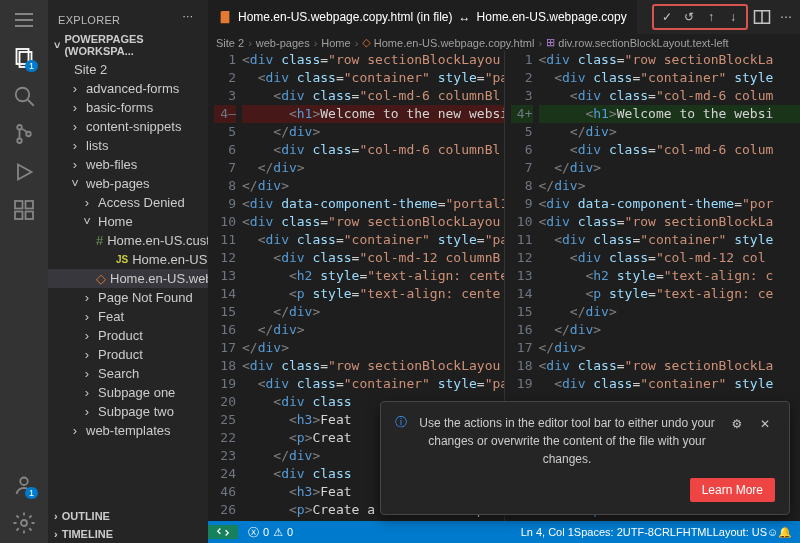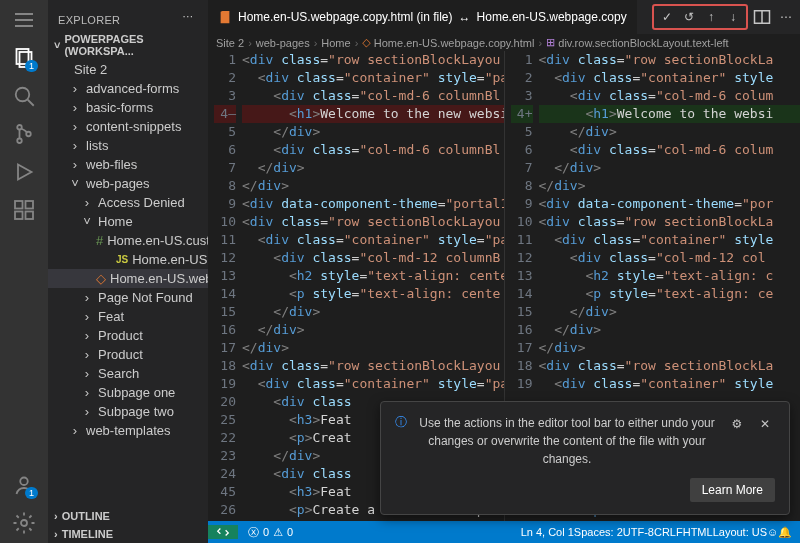--- a/index.html
+++ b/index.html
@@ -44,21 +44,21 @@
 .statusbar { height: 22px; background: #007acc; color: #fff; display: flex; align-items: center; font-size: 11px; padding: 0 8px; gap: 14px; }
 .statusbar .left { display: flex; align-items: center; gap: 10px; }
 .statusbar .right { margin-left: auto; display: flex; align-items: center; }
 .sb-item { display: flex; align-items: center; gap: 4px; cursor: pointer; }
 .statusbar .remote { background: #16825d; height: 100%; display: flex; align-items: center; padding: 0 8px; margin-left: -8px; }
 .notif { position: absolute; right: 10px; bottom: 28px; width: 410px; background: #252526; border: 1px solid #454545; border-radius: 4px; box-shadow: 0 4px 12px rgba(0,0,0,.5); padding: 12px 14px 12px 14px; display: flex; flex-direction: column; gap: 10px; }
 .notif-head { display: flex; gap: 10px; }
 .notif-msg { font-size: 12px; color: #cccccc; line-height: 1.5; text-align: center; }
 .notif-icons { margin-left: auto; display: flex; gap: 8px; color: #c5c5c5; }
 .notif-foot { display: flex; justify-content: flex-end; }
-.btn-primary { background: #404040; color: #fff; border: none; padding: 5px 12px; font-size: 12px; border-radius: 2px; cursor: pointer; }
+.btn-primary { background: #ef4444; color: #fff; border: none; padding: 5px 12px; font-size: 12px; border-radius: 2px; cursor: pointer; }
 svg { width: 100%; height: 100%; display: block; }
 </style>
 </head>
 <body>
 
 <div class="root">
 
   <div class="activity-bar">
     <div class="act-icon">
         <svg viewBox="0 0 16 16" fill="none" stroke="currentColor" stroke-width="1.2">
@@ -300,21 +300,21 @@
             <div class="line ">15</div>
             <div class="line ">16</div>
             <div class="line ">17</div>
             <div class="line ">18</div>
             <div class="line ">19</div>
             <div class="line ">20</div>
             <div class="line ">25</div>
             <div class="line ">22</div>
             <div class="line ">23</div>
             <div class="line ">24</div>
-            <div class="line ">45</div>
+            <div class="line ">46</div>
             <div class="line ">26</div>
           </div>
         <div class="code" id="code-l"><div class="line "><span class="tok-tag">&lt;</span><span class="tok-name">div</span> <span class="tok-attr">class</span>=<span class="tok-str">"row sectionBlockLayou</span></div><div class="line ">  <span class="tok-tag">&lt;</span><span class="tok-name">div</span> <span class="tok-attr">class</span>=<span class="tok-str">"container"</span> <span class="tok-attr">style</span>=<span class="tok-str">"pa</span></div><div class="line ">    <span class="tok-tag">&lt;</span><span class="tok-name">div</span> <span class="tok-attr">class</span>=<span class="tok-str">"col-md-6 columnBl</span></div><div class="line delstrong">      <span class="tok-tag">&lt;</span><span class="tok-name">h1</span><span class="tok-tag">&gt;</span><span class="tok-text">Welcome to the new websi</span>  </div><div class="line ">    <span class="tok-tag">&lt;/</span><span class="tok-name">div</span><span class="tok-tag">&gt;</span></div><div class="line ">    <span class="tok-tag">&lt;</span><span class="tok-name">div</span> <span class="tok-attr">class</span>=<span class="tok-str">"col-md-6 columnBl</span></div><div class="line ">  <span class="tok-tag">&lt;/</span><span class="tok-name">div</span><span class="tok-tag">&gt;</span></div><div class="line "><span class="tok-tag">&lt;/</span><span class="tok-name">div</span><span class="tok-tag">&gt;</span></div><div class="line "><span class="tok-tag">&lt;</span><span class="tok-name">div</span> <span class="tok-attr">data-component-theme</span>=<span class="tok-str">"portal1</span></div><div class="line "><span class="tok-tag">&lt;</span><span class="tok-name">div</span> <span class="tok-attr">class</span>=<span class="tok-str">"row sectionBlockLayou</span></div><div class="line ">  <span class="tok-tag">&lt;</span><span class="tok-name">div</span> <span class="tok-attr">class</span>=<span class="tok-str">"container"</span> <span class="tok-attr">style</span>=<span class="tok-str">"pa</span></div><div class="line ">    <span class="tok-tag">&lt;</span><span class="tok-name">div</span> <span class="tok-attr">class</span>=<span class="tok-str">"col-md-12 columnB</span></div><div class="line ">      <span class="tok-tag">&lt;</span><span class="tok-name">h2</span> <span class="tok-attr">style</span>=<span class="tok-str">"text-align: cente</span></div><div class="line ">      <span class="tok-tag">&lt;</span><span class="tok-name">p</span> <span class="tok-attr">style</span>=<span class="tok-str">"text-align: cente</span></div><div class="line ">    <span class="tok-tag">&lt;/</span><span class="tok-name">div</span><span class="tok-tag">&gt;</span></div><div class="line ">  <span class="tok-tag">&lt;/</span><span class="tok-name">div</span><span class="tok-tag">&gt;</span></div><div class="line "><span class="tok-tag">&lt;/</span><span class="tok-name">div</span><span class="tok-tag">&gt;</span></div><div class="line "><span class="tok-tag">&lt;</span><span class="tok-name">div</span> <span class="tok-attr">class</span>=<span class="tok-str">"row sectionBlockLayou</span></div><div class="line ">  <span class="tok-tag">&lt;</span><span class="tok-name">div</span> <span class="tok-attr">class</span>=<span class="tok-str">"container"</span> <span class="tok-attr">style</span>=<span class="tok-str">"pa</span></div><div class="line ">    <span class="tok-tag">&lt;</span><span class="tok-name">div</span> <span class="tok-attr">class</span></div><div class="line ">      <span class="tok-tag">&lt;</span><span class="tok-name">h3</span><span class="tok-tag">&gt;</span><span class="tok-text">Feat</span></div><div class="line ">      <span class="tok-tag">&lt;</span><span class="tok-name">p</span><span class="tok-tag">&gt;</span><span class="tok-text">Creat</span></div><div class="line ">    <span class="tok-tag">&lt;/</span><span class="tok-name">div</span><span class="tok-tag">&gt;</span></div><div class="line ">    <span class="tok-tag">&lt;</span><span class="tok-name">div</span> <span class="tok-attr">class</span></div><div class="line ">      <span class="tok-tag">&lt;</span><span class="tok-name">h3</span><span class="tok-tag">&gt;</span><span class="tok-text">Feat</span></div><div class="line ">      <span class="tok-tag">&lt;</span><span class="tok-name">p</span><span class="tok-tag">&gt;</span><span class="tok-text">Create a short descripti</span></div></div>
       </div>
       <div class="splitter"></div>
       <div class="pane">
         <div class="gutter" id="gut-r">
             <div class="line ">1</div>
             <div class="line ">2</div>
             <div class="line ">3</div>

